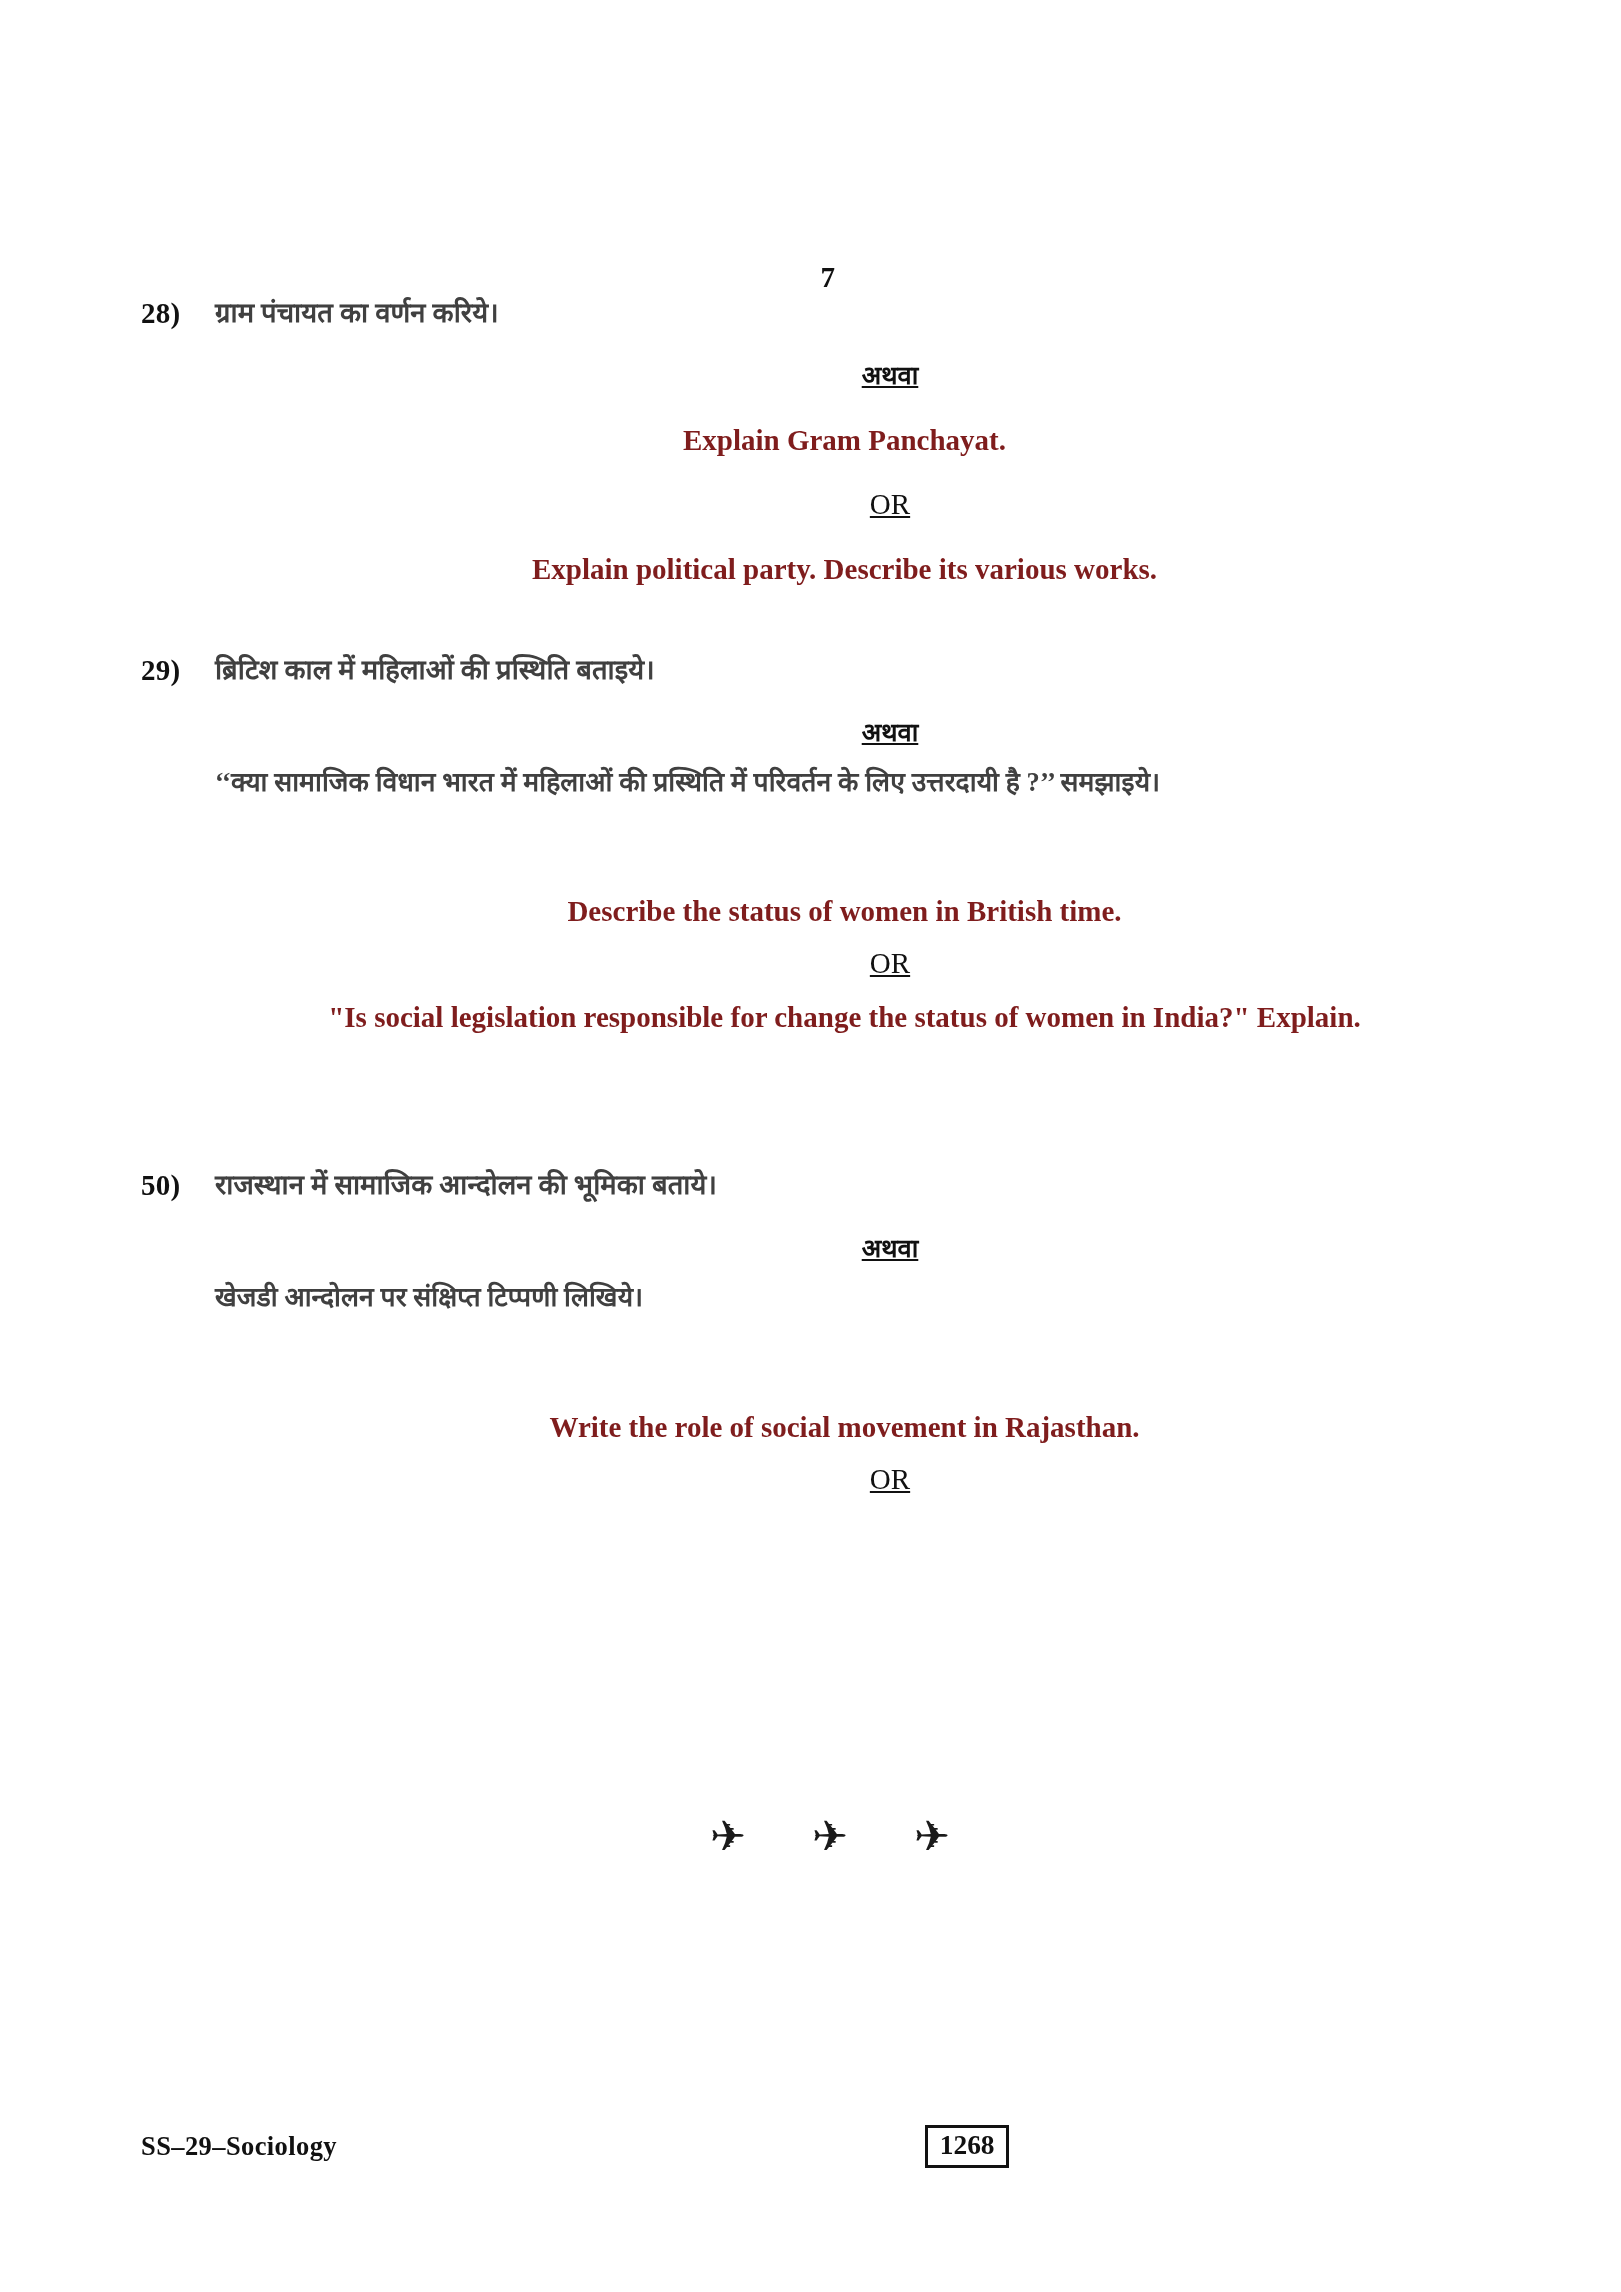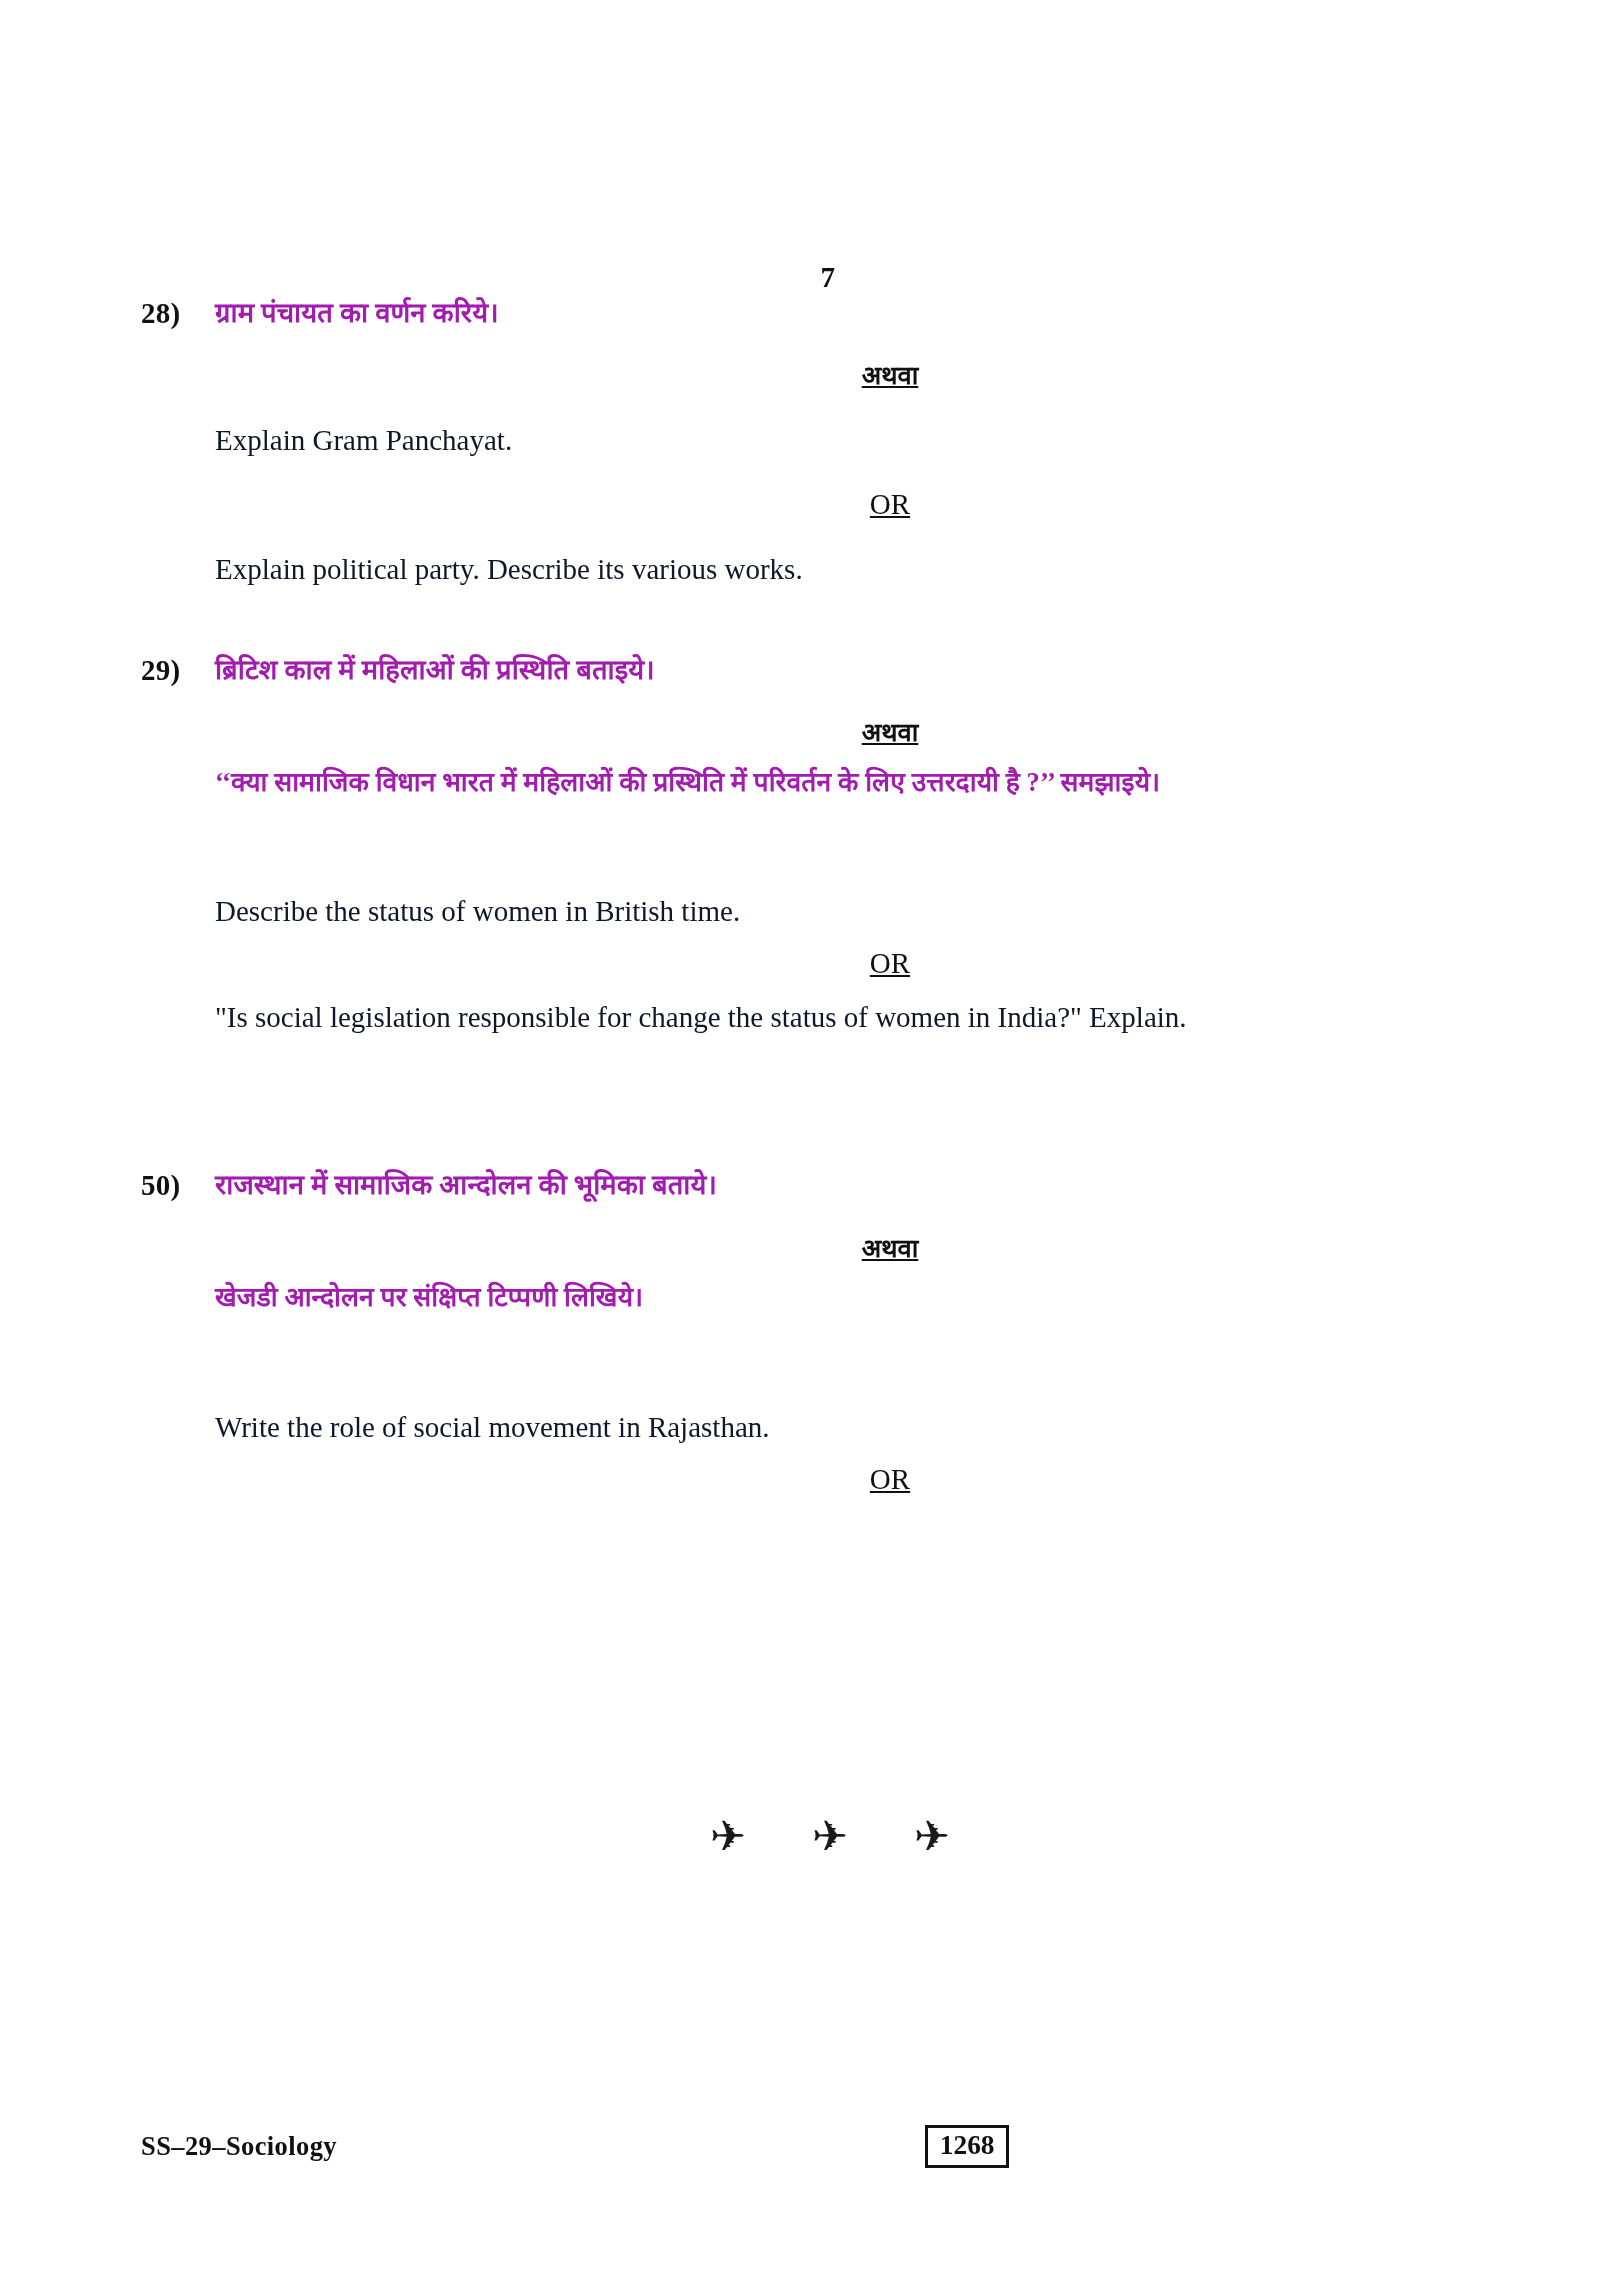--- a/index.html
+++ b/index.html
@@ -64,31 +64,32 @@
     flex: 1 1 auto;
   }
 
   
   .hi {
     font-family: "Liberation Serif", "DejaVu Serif", serif;
     font-weight: 700;
     font-size: 26.5px;
     line-height: 1.45;
     letter-spacing: 0.1px;
-    color: #a21caf;
+    color: #404040;
   }
   .hi-q {
     font-size: 27.4px;
   }
   .en {
     font-family: "Liberation Serif", "DejaVu Serif", serif;
-    font-weight: 400;
+    font-weight: 700;
     font-size: 29px;
     line-height: 1.4;
-    color: #0f172a;
+    color: #7f1d1d;
+    text-align: center;
   }
   .indent {
     margin-left: 74px;
   }
 
   
   .sep {
     text-align: center;
     padding-left: 165px;
     box-sizing: border-box;

